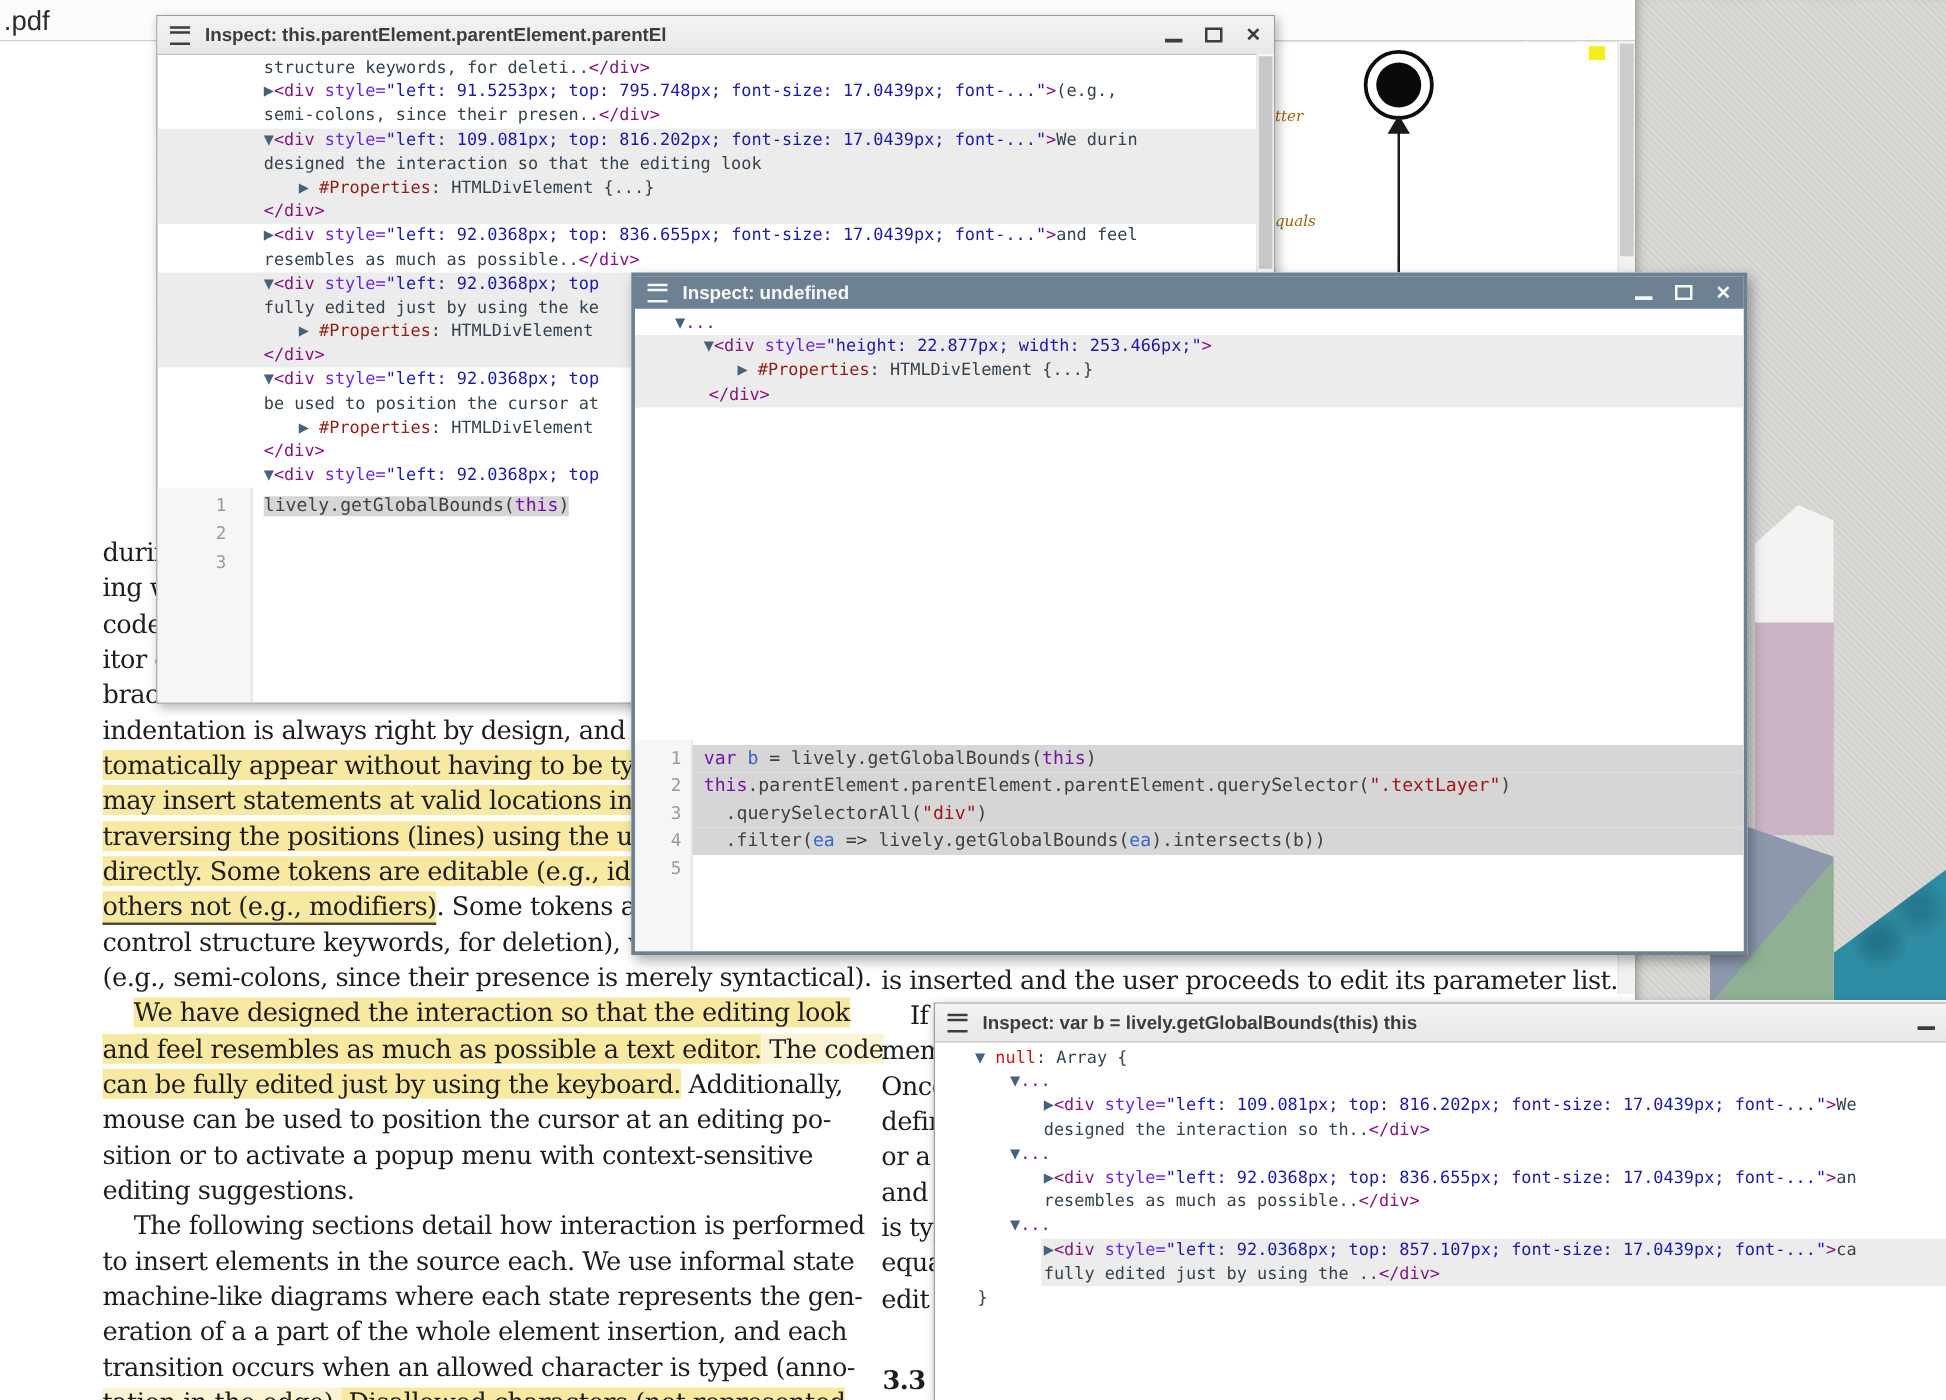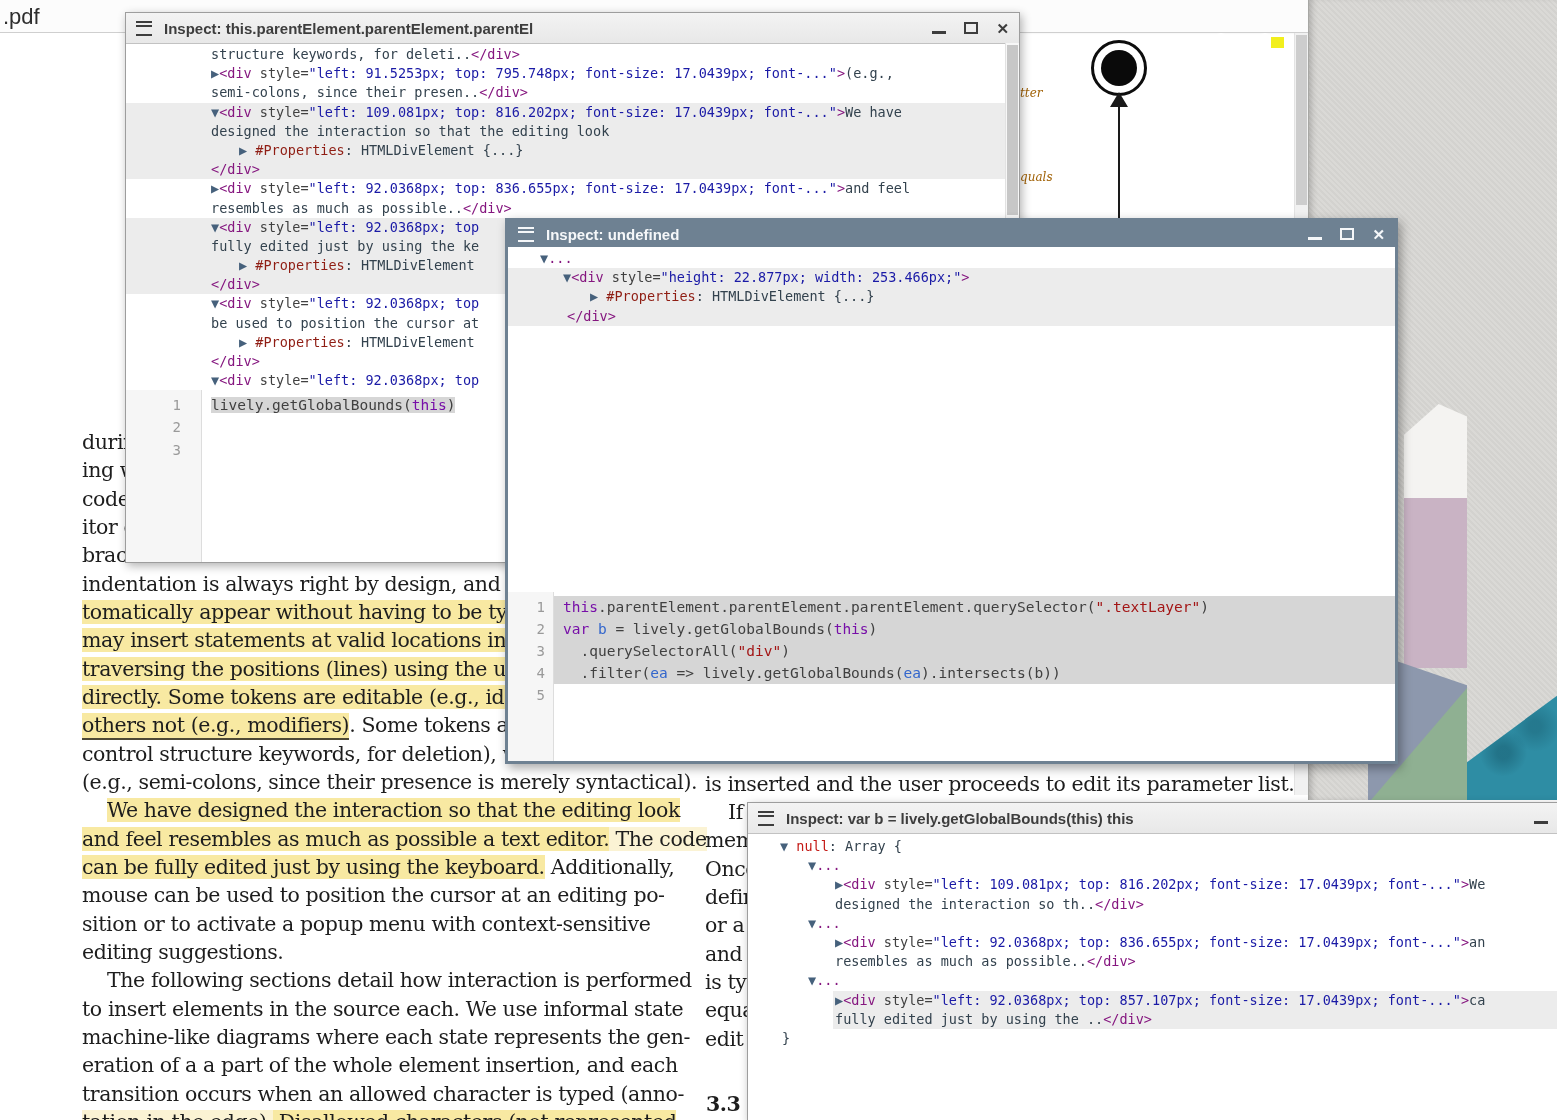--- a/index.html
+++ b/index.html
@@ -78,21 +78,21 @@
   
   .tree{position:absolute;overflow:hidden;}
   .tree1{top:30px;left:0;right:13px;height:347px;padding-top:2px;}
   .tree2{top:26px;left:0;right:0;height:90px;padding-top:2px;}
   .tree3{top:30px;left:0;right:0;bottom:0;padding-top:4px;}
   .trow{height:19.2px;line-height:19.2px;font-family:"DejaVu Sans Mono",monospace;font-size:13.5px;
         white-space:pre;}
   .trow.hl,.trow.hlm{background:#ececec;}
   .tk-arrow{color:#46617c;}
   .tk-tag{color:#85167f;}
-  .tk-attr{color:#404040;}
+  .tk-attr{color:#6d28d9;}
   .tk-val{color:#1a1aa6;}
   .tk-tx{color:#33424e;}
   .tk-prop{color:#8f1d13;}
   .tk-null{color:#c41a16;}
   
   .editor{position:absolute;overflow:hidden;}
   .ed1{top:377px;left:0;right:13px;bottom:0;}
   .ed2{top:371px;left:0;right:0;bottom:0;}
   .gutter{position:absolute;left:0;top:0;bottom:0;background:#f6f6f6;border-right:1px solid #ddd;
           padding-top:4px;box-sizing:border-box;}
@@ -202,21 +202,21 @@
     <span class="tb-btns">
       <span class="btn-min"></span>
       <span class="btn-max"></span>
       <span class="btn-close">✕</span>
     </span>
   </div>
   <div class="tree tree1">
       <div class="trow" style="padding-left: 85px;"><span class="tk-tx">structure keywords, for deleti..</span><span class="tk-tag">&lt;/div&gt;</span></div>
       <div class="trow" style="padding-left: 85px;"><span class="tk-arrow">▶</span><span class="tk-tag">&lt;div </span><span class="tk-attr">style=</span><span class="tk-val">"left: 91.5253px; top: 795.748px; font-size: 17.0439px; font-..."</span><span class="tk-tag">&gt;</span><span class="tk-tx">(e.g.,</span></div>
       <div class="trow" style="padding-left: 85px;"><span class="tk-tx">semi-colons, since their presen..</span><span class="tk-tag">&lt;/div&gt;</span></div>
-      <div class="trow hl" style="padding-left: 85px;"><span class="tk-arrow">▼</span><span class="tk-tag">&lt;div </span><span class="tk-attr">style=</span><span class="tk-val">"left: 109.081px; top: 816.202px; font-size: 17.0439px; font-..."</span><span class="tk-tag">&gt;</span><span class="tk-tx">We have</span></div>
+      <div class="trow hl" style="padding-left: 85px;"><span class="tk-arrow">▼</span><span class="tk-tag">&lt;div </span><span class="tk-attr">style=</span><span class="tk-val">"left: 109.081px; top: 816.202px; font-size: 17.0439px; font-..."</span><span class="tk-tag">&gt;</span><span class="tk-tx">We durin</span></div>
       <div class="trow hl" style="padding-left: 85px;"><span class="tk-tx">designed the interaction so that the editing look</span></div>
       <div class="trow hl" style="padding-left: 113px;"><span class="tk-arrow">▶ </span><span class="tk-prop">#Properties</span><span class="tk-tx">: HTMLDivElement {...}</span></div>
       <div class="trow hl" style="padding-left: 85px;"><span class="tk-tag">&lt;/div&gt;</span></div>
       <div class="trow" style="padding-left: 85px;"><span class="tk-arrow">▶</span><span class="tk-tag">&lt;div </span><span class="tk-attr">style=</span><span class="tk-val">"left: 92.0368px; top: 836.655px; font-size: 17.0439px; font-..."</span><span class="tk-tag">&gt;</span><span class="tk-tx">and feel</span></div>
       <div class="trow" style="padding-left: 85px;"><span class="tk-tx">resembles as much as possible..</span><span class="tk-tag">&lt;/div&gt;</span></div>
       <div class="trow hl" style="padding-left: 85px;"><span class="tk-arrow">▼</span><span class="tk-tag">&lt;div </span><span class="tk-attr">style=</span><span class="tk-val">"left: 92.0368px; top</span></div>
       <div class="trow hl" style="padding-left: 85px;"><span class="tk-tx">fully edited just by using the ke</span></div>
       <div class="trow hl" style="padding-left: 113px;"><span class="tk-arrow">▶ </span><span class="tk-prop">#Properties</span><span class="tk-tx">: HTMLDivElement</span></div>
       <div class="trow hl" style="padding-left: 85px;"><span class="tk-tag">&lt;/div&gt;</span></div>
       <div class="trow" style="padding-left: 85px;"><span class="tk-arrow">▼</span><span class="tk-tag">&lt;div </span><span class="tk-attr">style=</span><span class="tk-val">"left: 92.0368px; top</span></div>
@@ -258,22 +258,22 @@
     </div>
   <div class="editor ed2">
     <div class="gutter g2">
         <div class="gnum">1</div>
         <div class="gnum">2</div>
         <div class="gnum">3</div>
         <div class="gnum">4</div>
         <div class="gnum">5</div>
       </div>
     <div class="codes c2">
+        <div class="cline sel"><span class="ck-kw">var</span><span class="ck-pl"> </span><span class="ck-def">b</span><span class="ck-pl"> = lively.getGlobalBounds(</span><span class="ck-kw">this</span><span class="ck-pl">)</span></div>
         <div class="cline sel"><span class="ck-kw">this</span><span class="ck-pl">.parentElement.parentElement.parentElement.querySelector(</span><span class="ck-str">".textLayer"</span><span class="ck-pl">)</span></div>
-        <div class="cline sel"><span class="ck-kw">var</span><span class="ck-pl"> </span><span class="ck-def">b</span><span class="ck-pl"> = lively.getGlobalBounds(</span><span class="ck-kw">this</span><span class="ck-pl">)</span></div>
         <div class="cline sel"><span class="ck-pl">  .querySelectorAll(</span><span class="ck-str">"div"</span><span class="ck-pl">)</span></div>
         <div class="cline sel"><span class="ck-pl">  .filter(</span><span class="ck-def">ea</span><span class="ck-pl"> =&gt; lively.getGlobalBounds(</span><span class="ck-def">ea</span><span class="ck-pl">).intersects(b))</span></div>
         <div class="cline"></div>
       </div>
   </div>
 </div>
 
 <div class="win win3">
   <div class="tbar tbar-light" style="color:#3d3d3d">
     <span class="hamb"></span>

